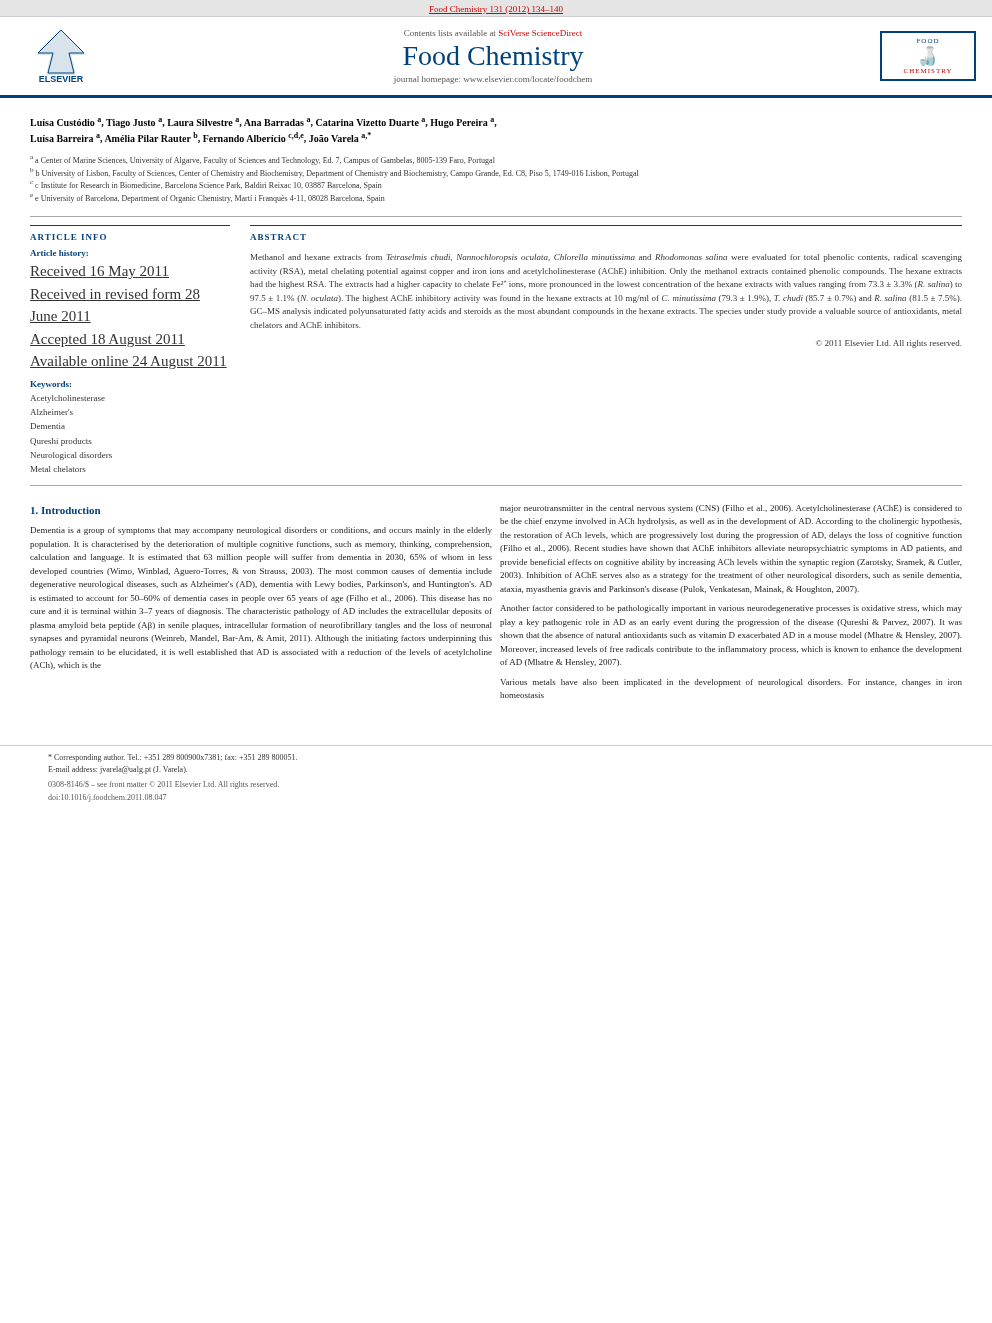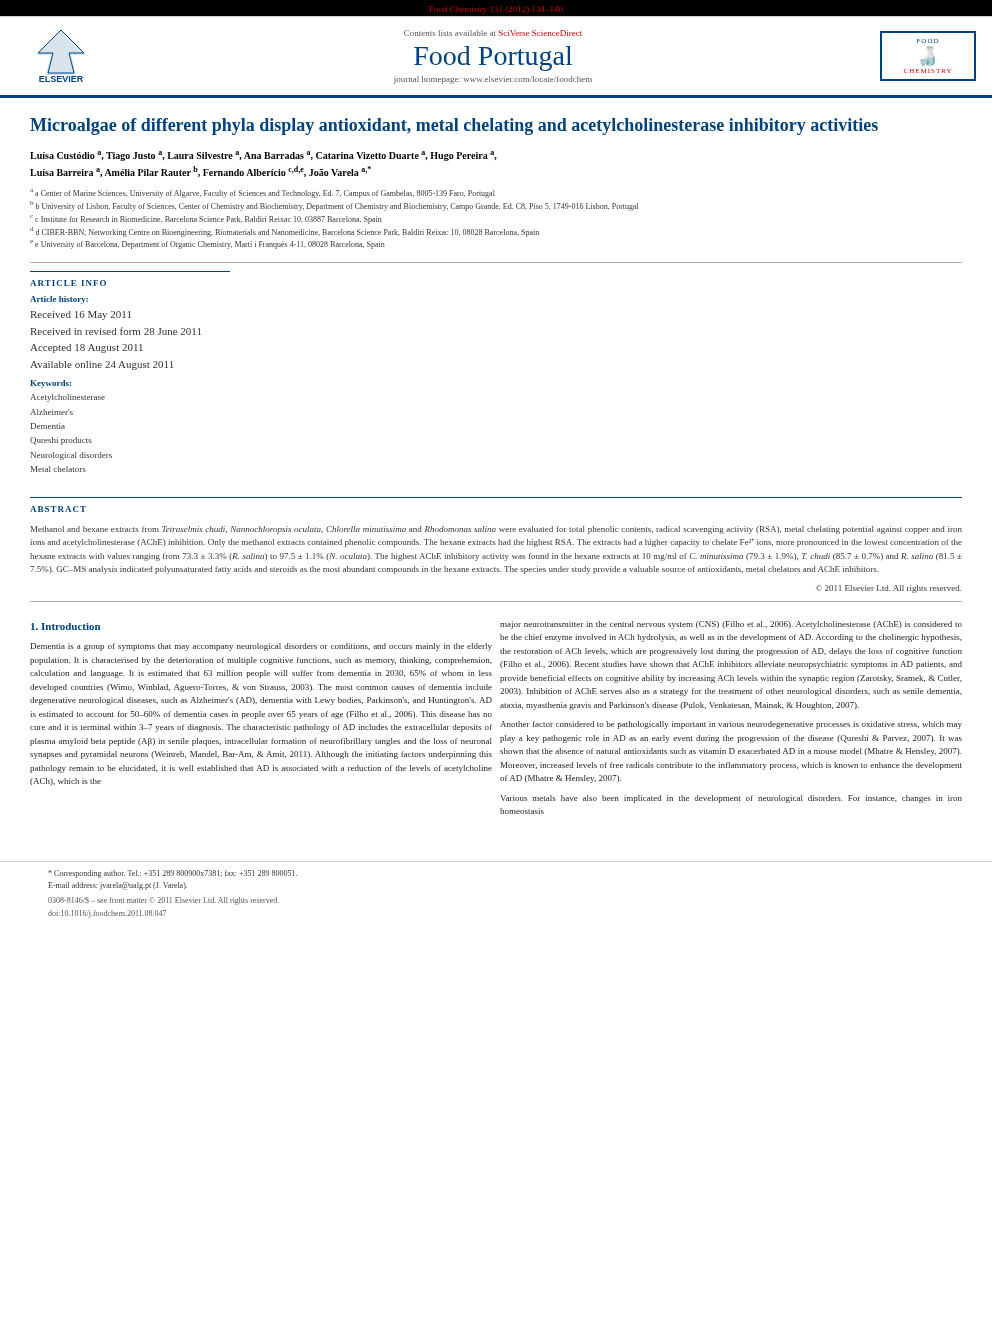--- a/index.html
+++ b/index.html
@@ -7,26 +7,27 @@
       background: #fff;
       font-family: "Times New Roman", Times, serif;
       font-size: 10px;
       color: #000;
       width: 992px;
       min-height: 1323px;
     }
 
     
     .top-bar {
-      background: #000000;
+      background: #e5e5e5;
       text-align: center;
       padding: 4px 0 2px;
       font-size: 9px;
       color: #c00;
       border-bottom: 1px solid #ccc;
+      text-decoration: underline;
     }
 
     
     .journal-header {
       display: flex;
       align-items: center;
       padding: 8px 16px;
       border-bottom: 3px solid #00427e;
       gap: 10px;
     }
@@ -113,21 +114,20 @@
     }
 
     
     .hr { border: none; border-top: 1px solid #aaa; margin: 8px 0; }
 
     
     .two-col {
       display: flex;
       gap: 20px;
       margin-top: 8px;
-      flex-direction: column;
     }
     .col-left {
       width: 200px;
       flex-shrink: 0;
     }
     .col-right {
       flex: 1;
     }
 
     
@@ -144,23 +144,24 @@
       margin-bottom: 6px;
     }
     .article-info .subsection {
       font-size: 9px;
       font-weight: bold;
       color: #00427e;
       margin-top: 6px;
       margin-bottom: 2px;
     }
     .article-info .info-line {
-      font-size: 11px;
-      color: #333;
-      line-height: 1.5;
+      font-size: 15px;
+      color: #333;
+      line-height: 1.5;
+      text-decoration: underline;
     }
     .keywords-list {
       font-size: 9px;
       color: #333;
       line-height: 1.6;
       list-style: none;
       padding: 0;
     }
 
     
@@ -248,45 +249,43 @@
       <polygon points="45,5 22,28 37,28 32,48 58,48 53,28 68,28" fill="none" stroke="#00427e" stroke-width="1"></polygon>
       <text x="45" y="57" text-anchor="middle" font-size="9" font-family="Arial" font-weight="bold" fill="#00427e">ELSEVIER</text>
     </svg>
   </div>
 
   <div class="center-block">
     <div class="sciverse-line">
       <span>Contents lists available at </span>
       <span style="color:#c00;">SciVerse ScienceDirect</span>
     </div>
-    <div class="journal-title">Food Portugal</div>
+    <div class="journal-title">Food Chemistry</div>
     <div style="font-size:9px;color:#555;">journal homepage: www.elsevier.com/locate/foodchem</div>
   </div>
 
   <div class="food-chem-box">
     <div class="fc-top">FOOD</div>
     <div class="fc-icon">🍶</div>
     <div class="fc-bottom">CHEMISTRY</div>
   </div>
 </div>
 
 <div class="main-content">
 
-  <div class="article-title">Microalgae of different phyla display antioxidant, metal chelating and acetylcholinesterase inhibitory activities</div>
 
   <div class="authors">
     Luísa Custódio <sup>a</sup>, Tiago Justo <sup>a</sup>, Laura Silvestre <sup>a</sup>, Ana Barradas <sup>a</sup>, Catarina Vizetto Duarte <sup>a</sup>, Hugo Pereira <sup>a</sup>,<br>
     Luísa Barreira <sup>a</sup>, Amélia Pilar Rauter <sup>b</sup>, Fernando Alberício <sup>c,d,e</sup>, João Varela <sup>a,*</sup>
   </div>
 
   <div class="affiliations">
     <div><sup>a</sup> <span>a Center of Marine Sciences, University of Algarve, Faculty of Sciences and Technology, Ed. 7, Campus of Gambelas, 8005-139 Faro, Portugal</span></div>
     <div><sup>b</sup> <span>b University of Lisbon, Faculty of Sciences, Center of Chemistry and Biochemistry, Department of Chemistry and Biochemistry, Campo Grande, Ed. C8, Piso 5, 1749-016 Lisbon, Portugal</span></div>
     <div><sup>c</sup> <span>c Institute for Research in Biomedicine, Barcelona Science Park, Baldiri Reixac 10, 03887 Barcelona, Spain</span></div>
-    <div><sup>d</sup> <span>d CIBER-BBN, Networking Centre on Bioengineering, Biomaterials and Nanomedicine, Barcelona Science Park, Baldiri Reixac 10, 08028 Barcelona, Spain</span></div>
     <div><sup>e</sup> <span>e University of Barcelona, Department of Organic Chemistry, Martí i Franquès 4-11, 08028 Barcelona, Spain</span></div>
   </div>
 
   <hr class="hr">
 
   <div class="two-col">
 
     <div class="col-left article-info">
       <div class="section-title">ARTICLE INFO</div>
 

